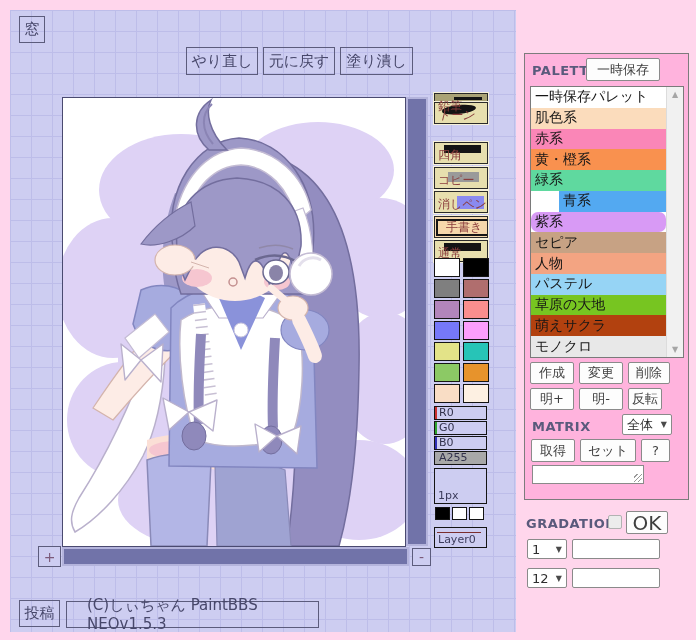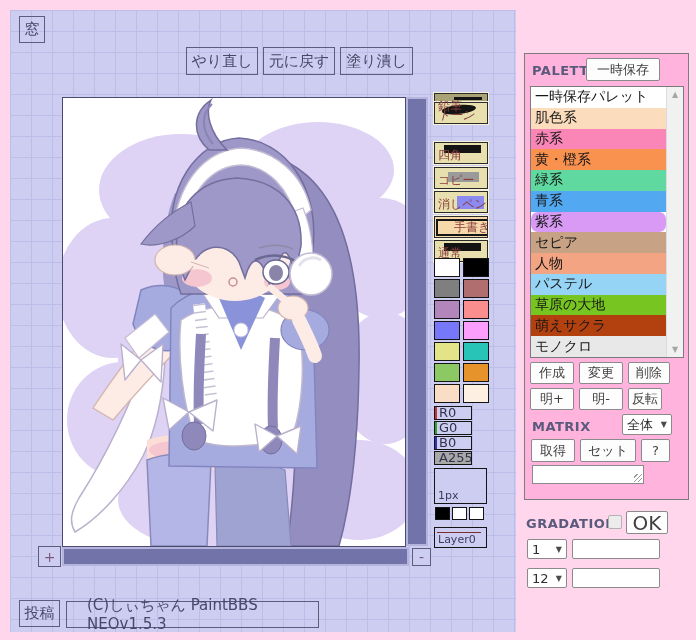--- a/index.html
+++ b/index.html
@@ -18,30 +18,30 @@
   .vscroll{left:396px;top:87px;width:22px;height:449px;}
   .hscroll{left:52px;top:537px;width:347px;height:19px;}
   .zoombtn{font-size:14px;color:#7c5a7a;}
   .plus{left:28px;top:536px;width:23px;height:21px;background:#cdcdf1;}
   .minus{left:402px;top:538px;width:19px;height:18px;background:#cdcdf1;}
   
   .toolbtn{position:absolute;left:424px;width:54px;height:22px;box-sizing:border-box;background:#e7dfae;
     border:1px solid #2a2a2a;box-shadow:0 0 0 1px #f6f1da;display:flex;align-items:flex-end;overflow:hidden;}
   .toolbtn.selected{background:#aaa376;}
   .toolbtn .tlabel{position:relative;z-index:2;color:#8a3c3c;font-size:12px;line-height:15px;padding-left:3px;white-space:nowrap;}
-  .toolbtn .boxed{border:2px solid #161616;padding:0 16px;line-height:13px;margin:1px;}
+  .toolbtn .boxed{border:2px solid #161616;padding:0 8px;line-height:13px;margin:1px;}
   .decor{position:absolute;z-index:1;}
   .d-line{top:3px;right:5px;width:28px;height:3px;background:#141414;}
   .d-scribble{top:2px;left:7px;width:34px;height:9px;background:#141414;border-radius:55% 45% 60% 40%;transform:rotate(-4deg);}
   .d-bar{top:2px;left:9px;width:37px;height:8px;background:#141414;}
   .d-gray{top:4px;left:13px;width:31px;height:10px;background:#9a9a9a;}
   .d-blue{top:4px;right:3px;width:27px;height:13px;background:#8a8af0;}
   .swatch{position:absolute;width:26px;height:19px;box-sizing:border-box;border:1px solid #141414;}
-  .rgbafield{position:absolute;left:424px;width:38px;height:14px;box-sizing:border-box;border:1px solid #141414;
-    background:#cdcdf1;font-size:13px;line-height:12px;color:#33334d;padding-left:4px;overflow:hidden;}
+  .rgbafield{position:absolute;left:424px;width:53px;height:14px;box-sizing:border-box;border:1px solid #141414;
+    background:#cdcdf1;font-size:11px;line-height:12px;color:#33334d;padding-left:4px;overflow:hidden;}
   .rgbafield .accent{position:absolute;left:0;top:0;bottom:0;width:2px;}
   .penbox{position:absolute;left:424px;top:458px;width:53px;height:36px;box-sizing:border-box;border:1px solid #141414;
     background:#cdcdf1;color:#3c3c5c;font-size:11px;display:flex;align-items:flex-end;padding:1px 0 1px 3px;}
   .mini{position:absolute;top:497px;width:15px;height:13px;box-sizing:border-box;border:1px solid #141414;}
   .layerbox{position:absolute;left:424px;top:517px;width:53px;height:21px;box-sizing:border-box;border:1px solid #141414;
     background:#cdcdf1;color:#3c3c5c;font-size:11px;display:flex;align-items:flex-end;padding:0 0 1px 3px;}
   .layerline{position:absolute;top:4px;left:2px;right:5px;height:1px;background:#7a2e2e;}
   
   .palette-panel{position:absolute;left:524px;top:53px;width:165px;height:447px;box-sizing:border-box;
     background:#ffb3dd;border:1px solid #7c7c7c;}
@@ -260,21 +260,21 @@
     <div class="panel-label" style="left:7px;top:9px;">PALETTE</div>
     <div class="formbtn" style="left:61px;top:4px;width:74px;height:23px;">一時保存</div>
 
     <div class="pallist">
       <div class="pal-items">
         <div class="pal-item" style="background-color: rgb(255, 255, 255);">一時保存パレット</div>
         <div class="pal-item" style="background-color: rgb(251, 220, 188);">肌色系</div>
         <div class="pal-item" style="background-color: rgb(250, 134, 183);">赤系</div>
         <div class="pal-item" style="background-color: rgb(249, 145, 79);">黄・橙系</div>
         <div class="pal-item" style="background-color: rgb(95, 217, 159);">緑系</div>
-        <div class="pal-item" style="background-color: rgb(83, 169, 241);">青系</div>
+        <div class="pal-item" style="background-color: rgb(83, 169, 241); margin-left: 28px;">青系</div>
         <div class="pal-item" style="background-color: rgb(216, 154, 245); border-radius: 7px;">紫系</div>
         <div class="pal-item" style="background-color: rgb(199, 162, 132);">セピア</div>
         <div class="pal-item" style="background-color: rgb(243, 164, 130);">人物</div>
         <div class="pal-item" style="background-color: rgb(150, 212, 245);">パステル</div>
         <div class="pal-item" style="background-color: rgb(119, 197, 33);">草原の大地</div>
         <div class="pal-item" style="background-color: rgb(178, 65, 15);">萌えサクラ</div>
         <div class="pal-item" style="background-color: rgb(232, 232, 232);">モノクロ</div>
       </div>
       <div class="pal-scroll">
         <span>▲</span>

